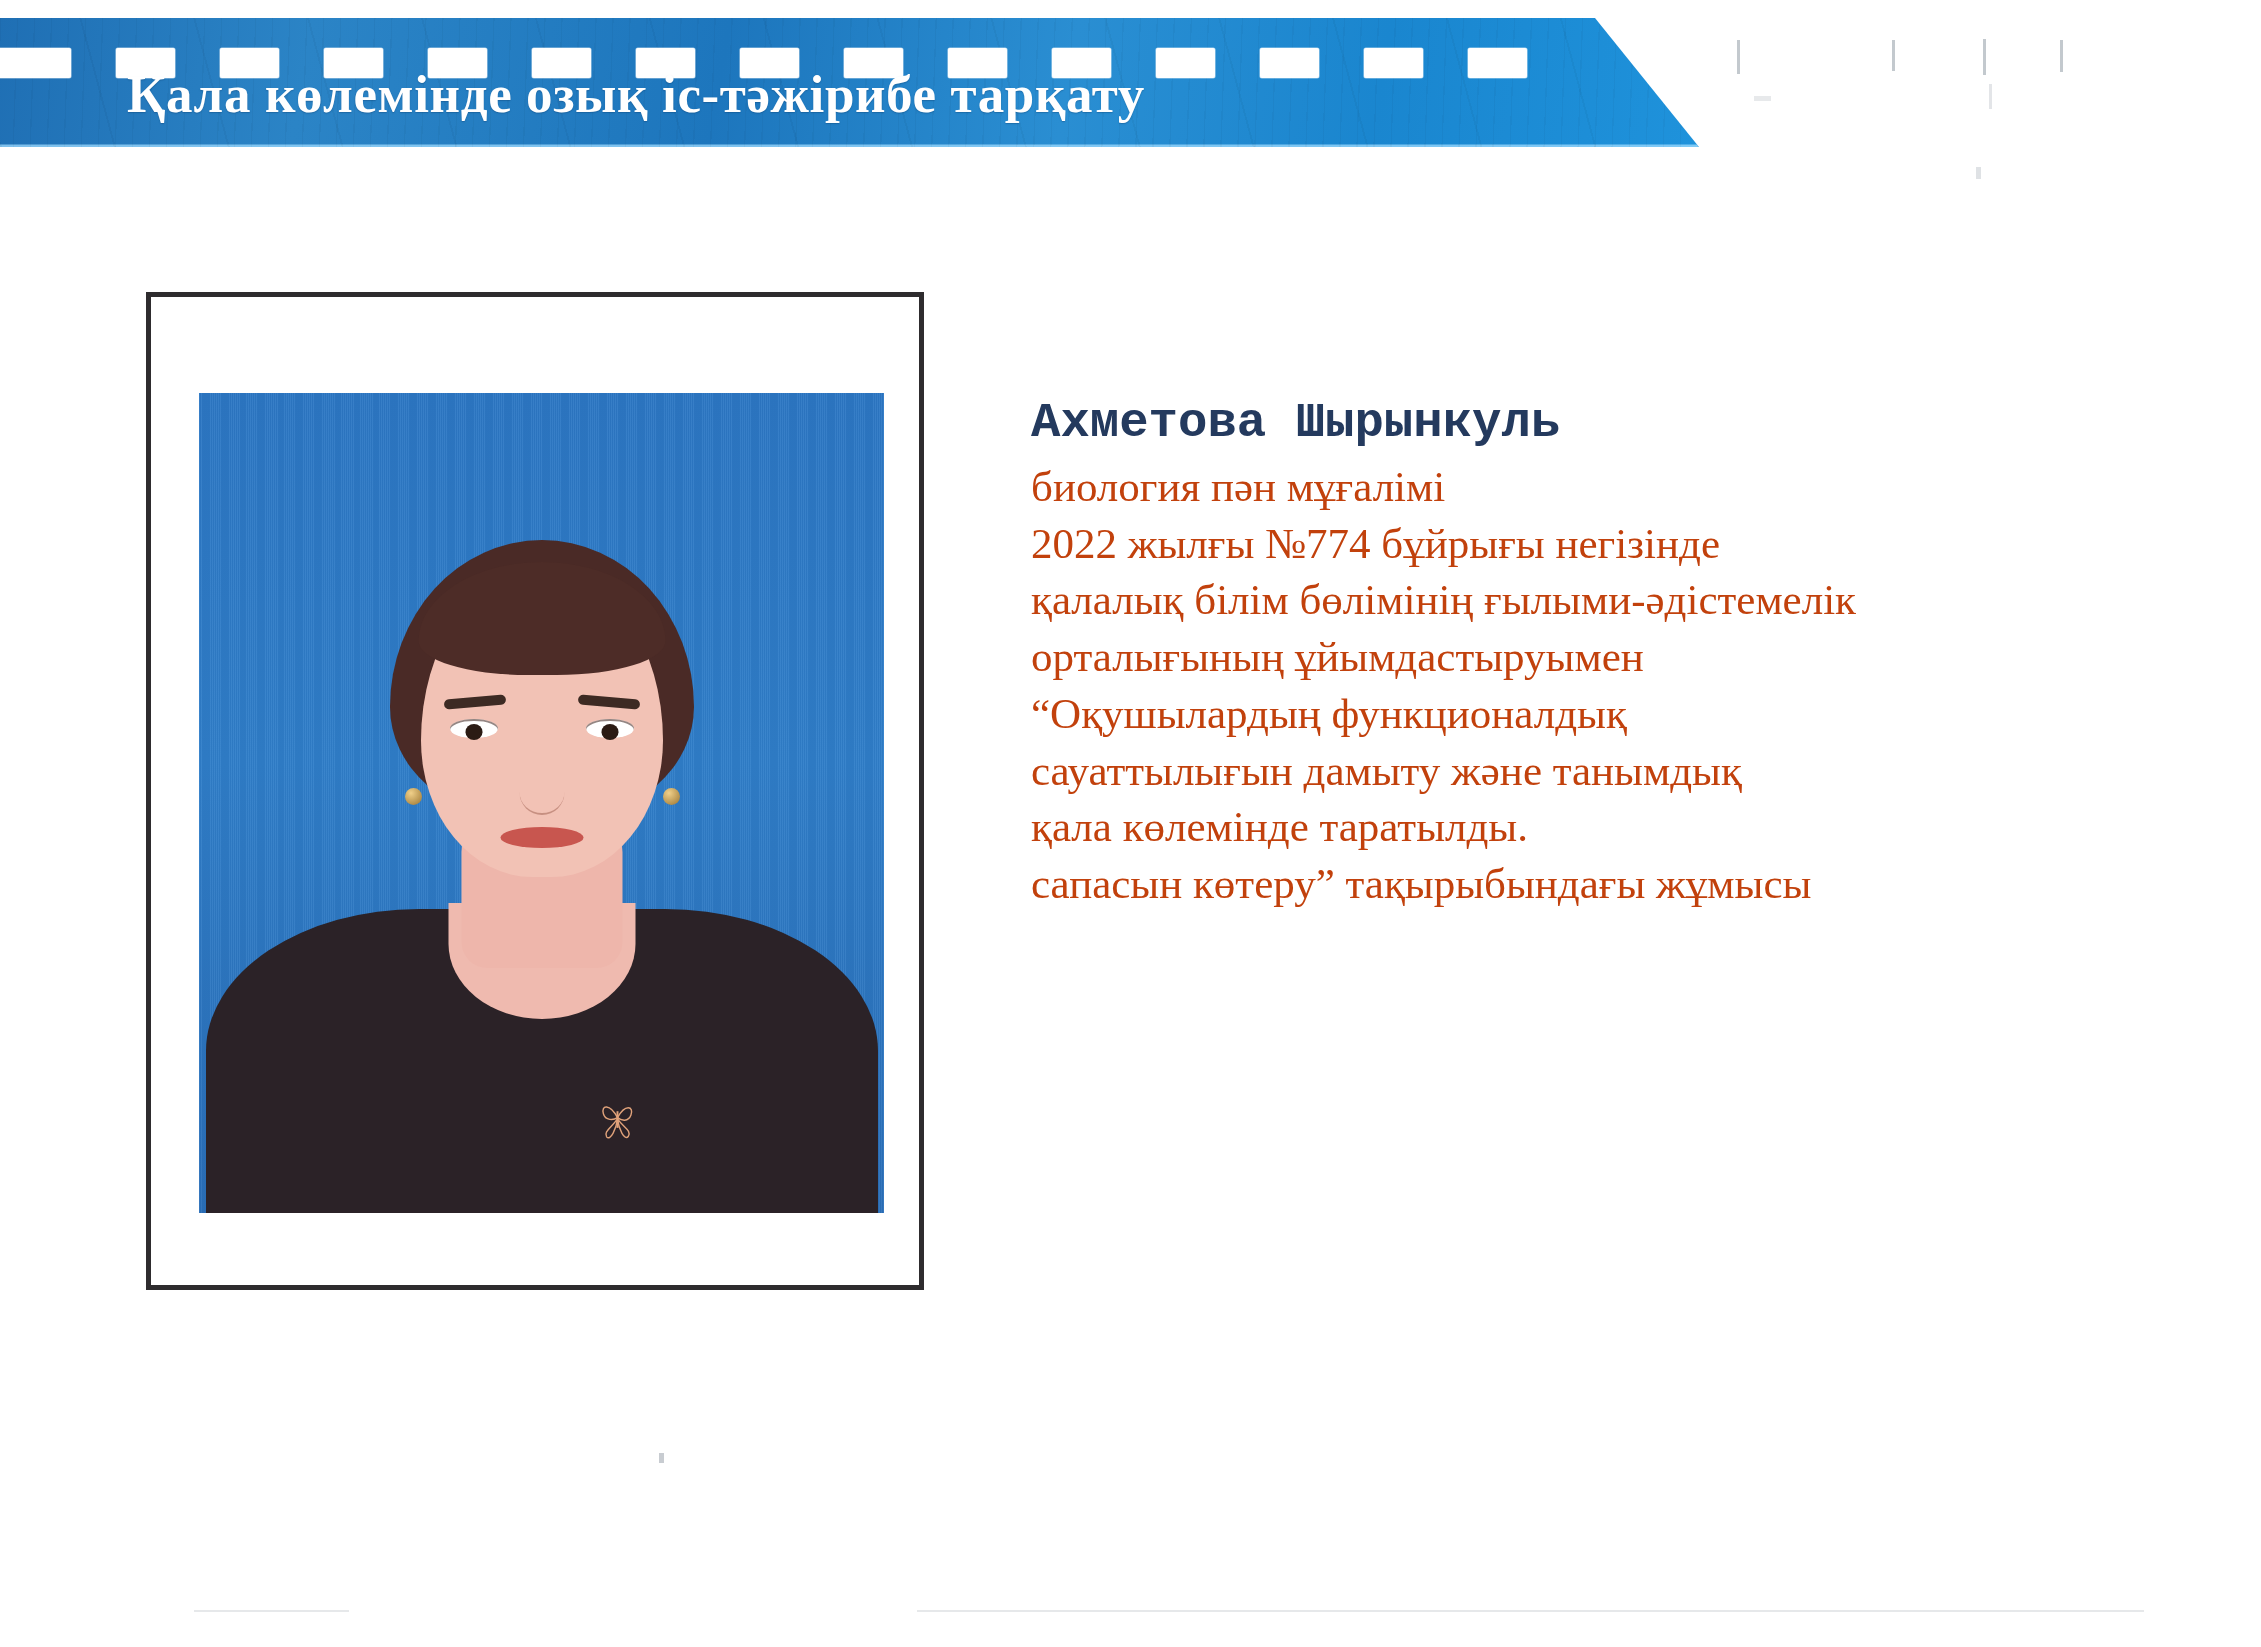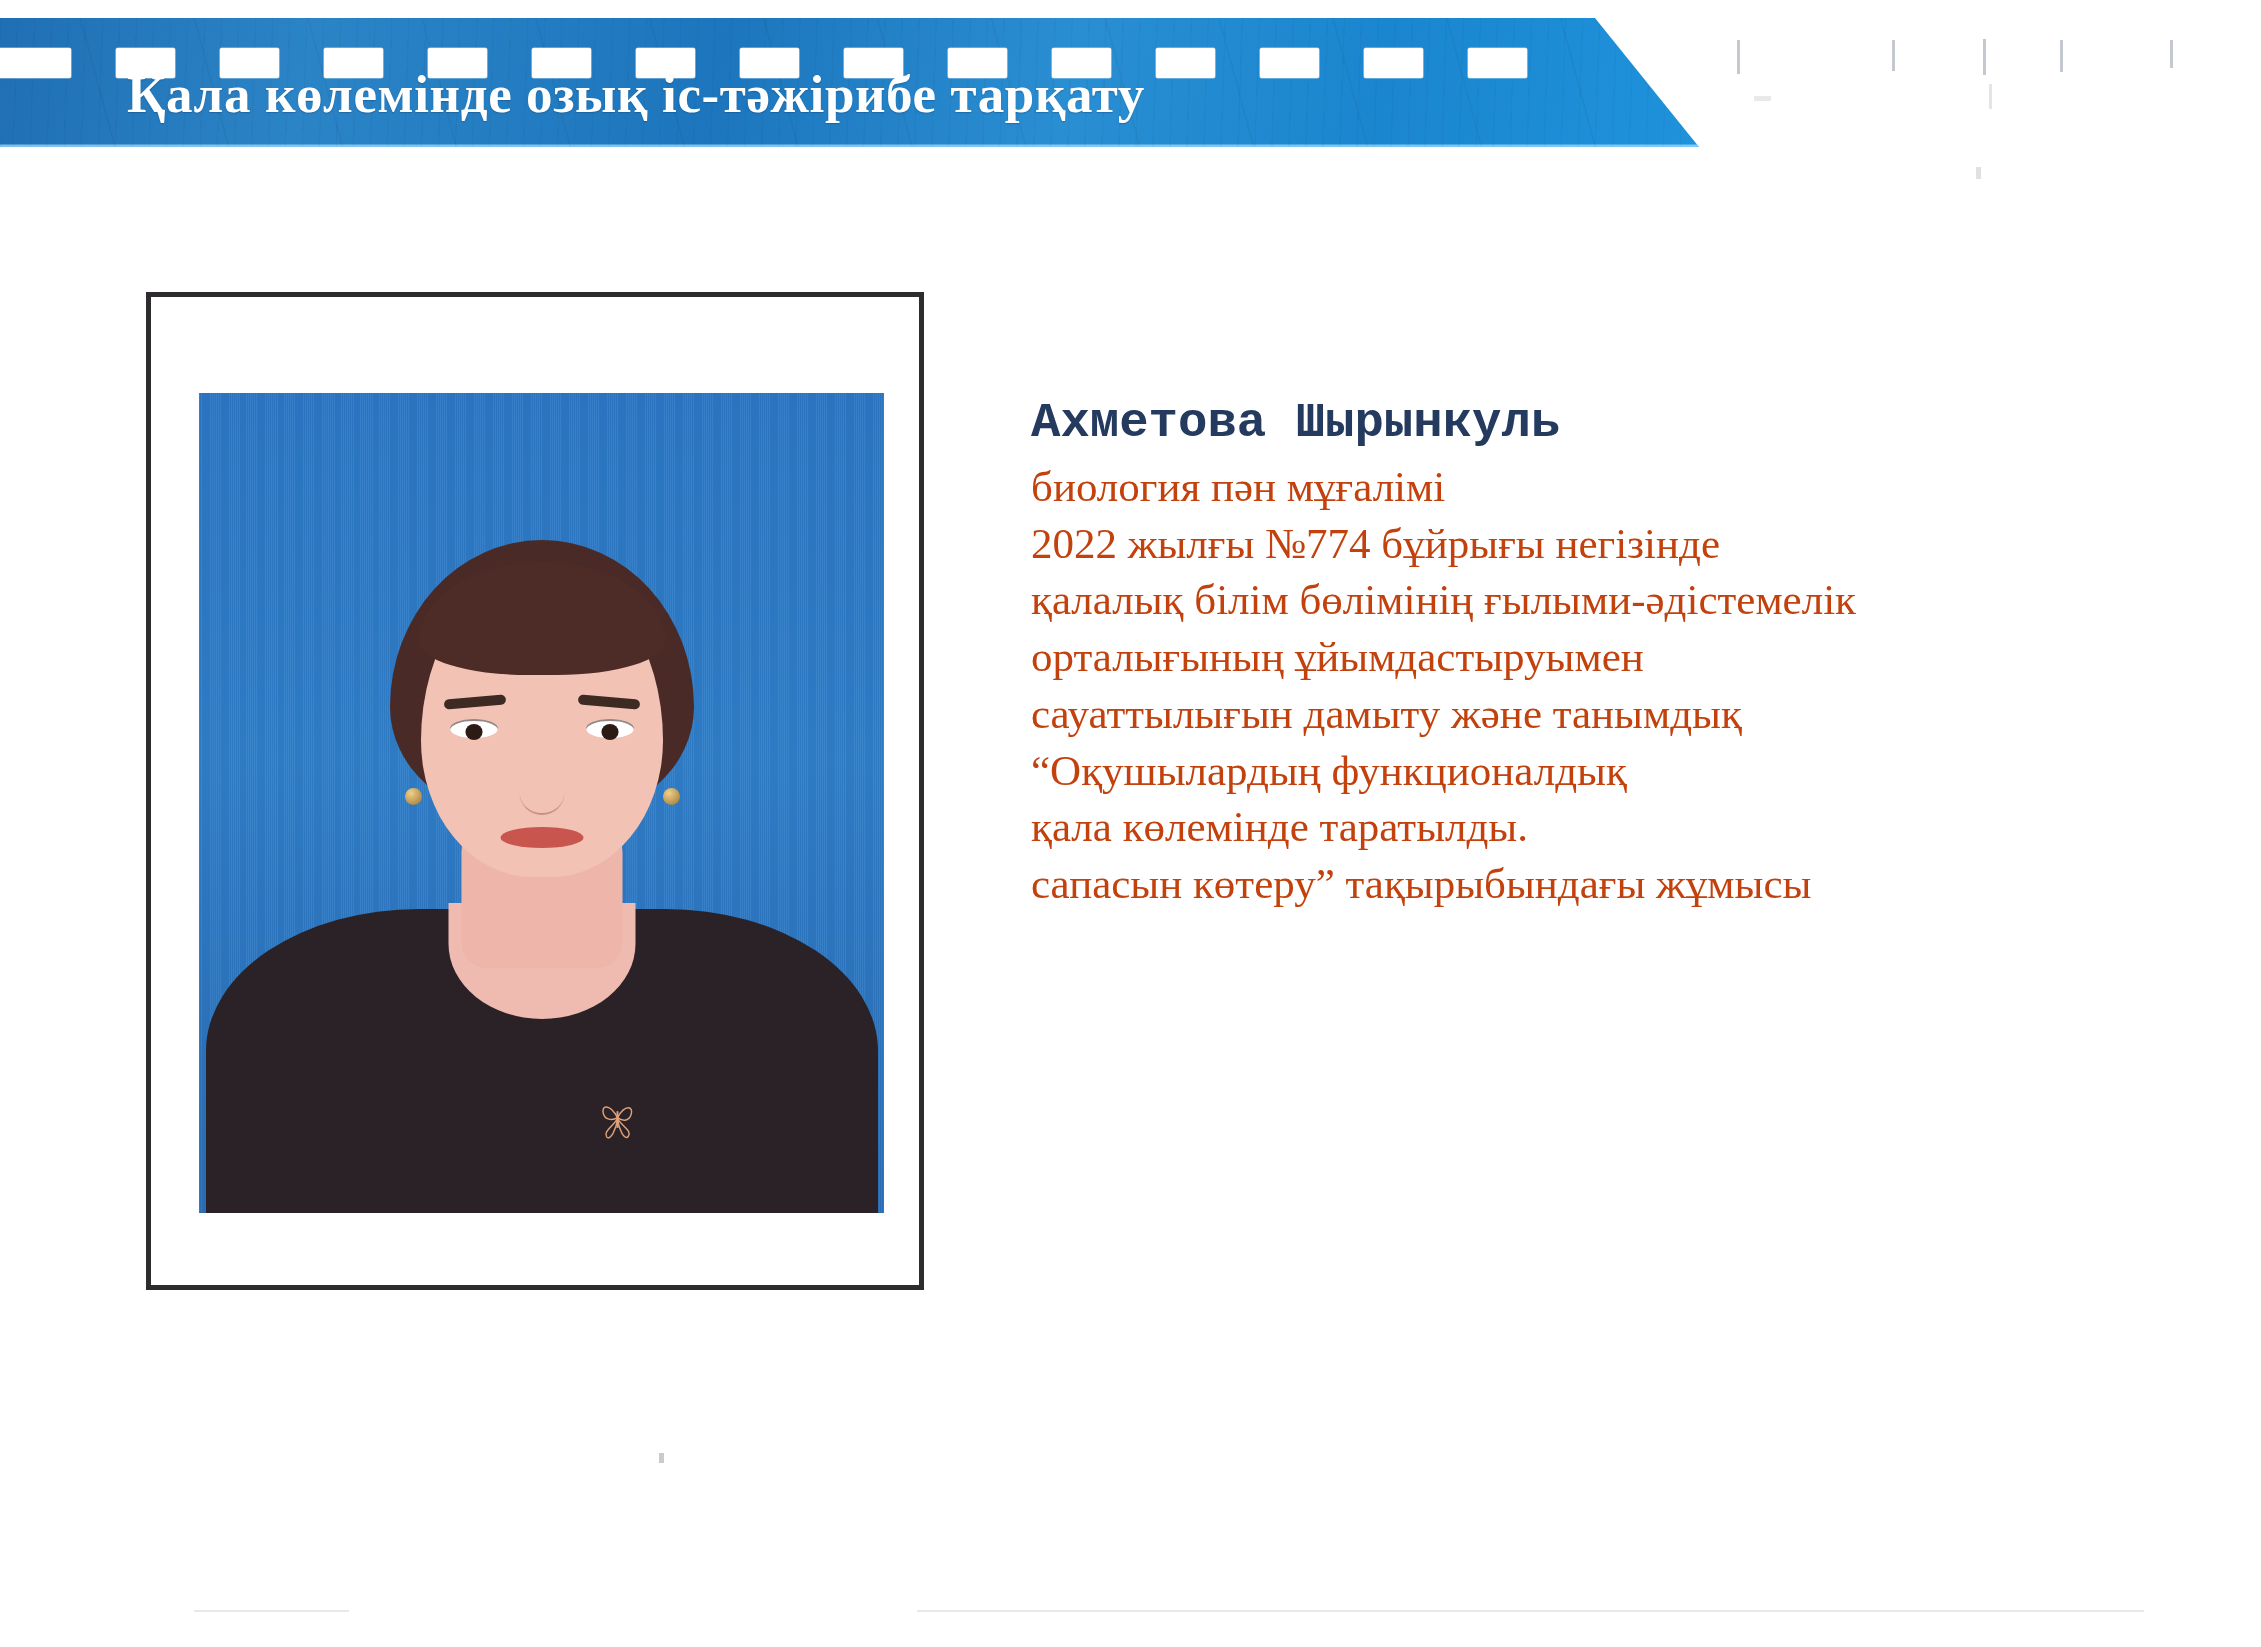--- a/index.html
+++ b/index.html
@@ -10,21 +10,20 @@
   }
   body {
     font-family: "Liberation Serif", "DejaVu Serif", serif;
   }
   .page {
     position: relative;
     width: 2148px;
     height: 1647px;
     background: #ffffff;
     overflow: hidden;
-    padding-left: 44px;
   }
 
   
   .banner-wrap {
     position: absolute;
     left: 0;
     top: 18px;
     width: 1718px;
     height: 129px;
   }
@@ -376,22 +375,22 @@
       </div>
     </div>
   </div>
 
   <div class="text-col">
     <div class="person-name">Ахметова Шырынкуль</div>
     <p class="body-line">биология пән мұғалімі</p>
     <p class="body-line">2022 жылғы №774 бұйрығы негізінде</p>
     <p class="body-line">қалалық білім бөлімінің ғылыми-әдістемелік</p>
     <p class="body-line">орталығының  ұйымдастыруымен</p>
+    <p class="body-line">“Оқушылардың функционалдық</p>
     <p class="body-line">сауаттылығын дамыту және танымдық</p>
-    <p class="body-line">“Оқушылардың функционалдық</p>
     <p class="body-line">қала көлемінде таратылды.</p>
     <p class="body-line">сапасын көтеру” тақырыбындағы жұмысы</p>
   </div>
 
   <div class="artifact" style="left:659px; top:1453px; width:4.5px; height:10.3px;"></div>
   <div class="artifact" style="left:194px; top:1610px; width:155px; height:1.9px; opacity:.25;"></div>
   <div class="artifact" style="left:917px; top:1610px; width:1227px; height:1.9px; opacity:.25;"></div>
 
 </div>
 

